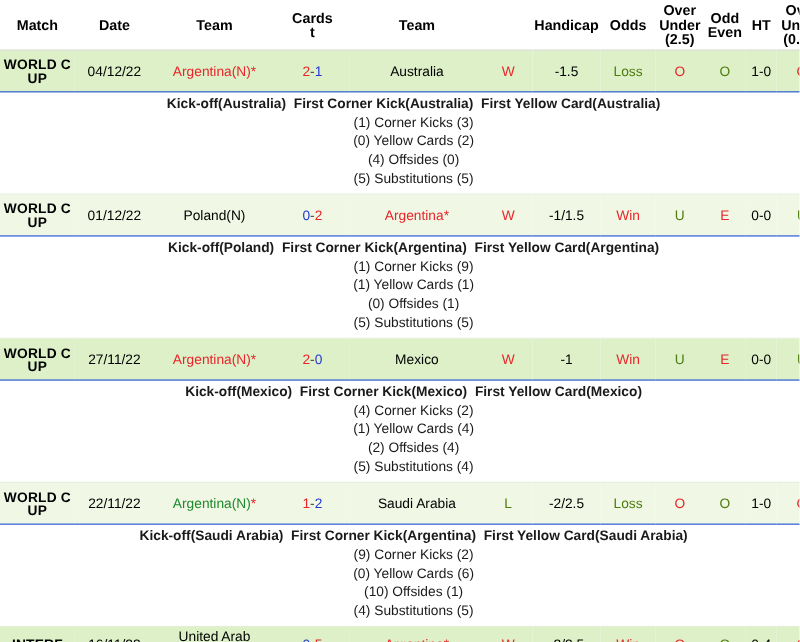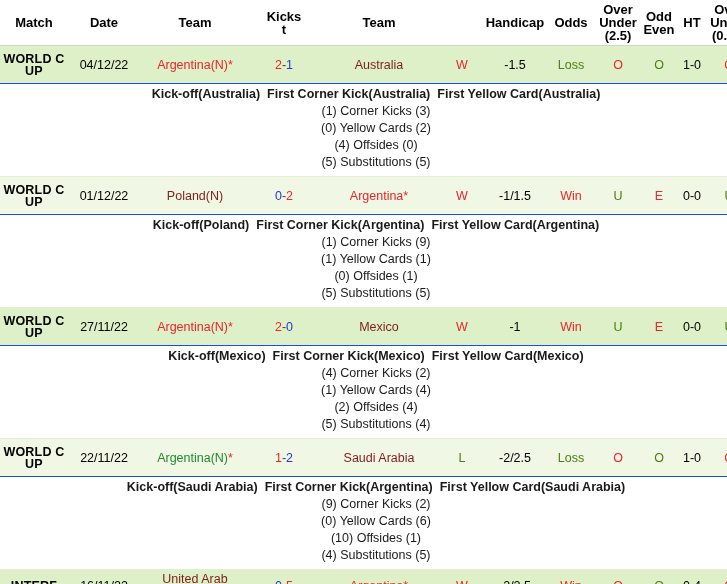--- a/index.html
+++ b/index.html
@@ -105,21 +105,21 @@
   .t-blue   { color: #000000; }
   .t-green  { color: #4d7c0f; }
   .t-black  { color: #000000; }
 
   .score .s-red  { color: #e8262b; }
   .score .s-blue { color: #2337d6; }
   .score .s-sep  { color: #444444; }
 
   .name-red   { color: #e8262b; }
   .name-green { color: #1f8a2f; }
-  .name-black { color: #7f1d1d; margin-top: 47px; }
+  .name-black { color: #000000; margin-top: 47px; }
   .star { color: #e8262b; }
 </style>
 </head>
 <body>
 
 <div id="page">
   <table class="stats">
     <colgroup>
       <col class="c-match">
         <col class="c-date">
@@ -133,21 +133,21 @@
         <col class="c-oddeven">
         <col class="c-ht">
         <col class="c-ou075">
     </colgroup>
     <thead>
       <tr>
         <th>Match</th>
         <th>Date</th>
         <th>Team</th>
         <th>
-          <span>Kicks</span><br>
+          <span>Cards</span><br>
           <span>t</span>
         </th>
         <th>Team</th>
         <th></th>
         <th>Handicap</th>
         <th>Odds</th>
         <th>
           <span>Over</span><br>
           <span>Under</span><br>
           <span>(2.5)</span>

